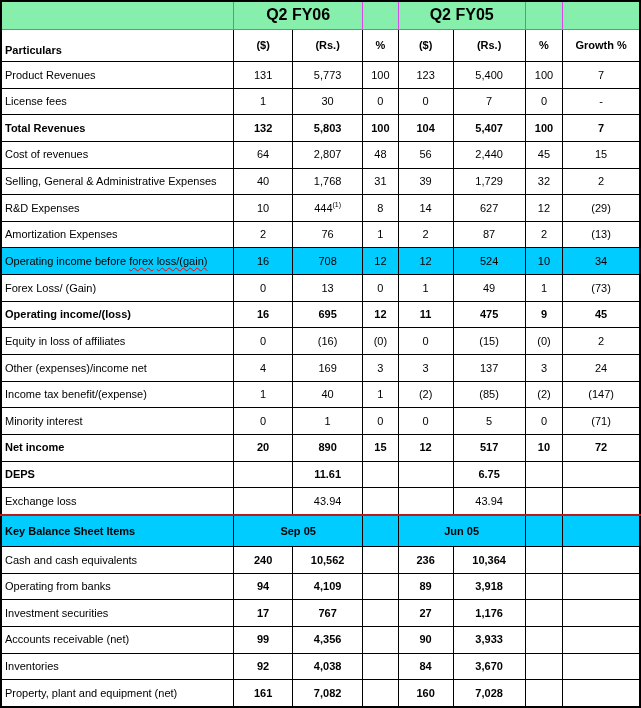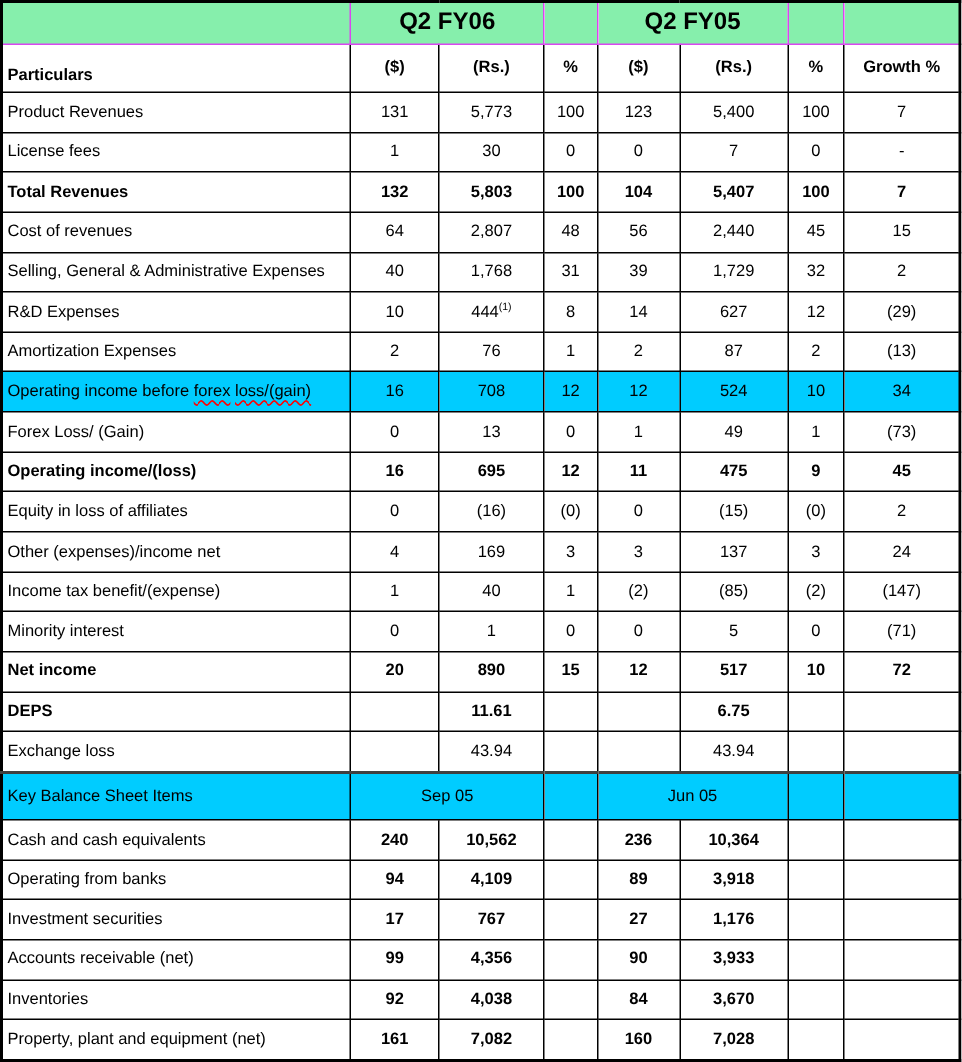--- a/index.html
+++ b/index.html
@@ -30,21 +30,21 @@
   thead td { font-weight: bold; }
   tr.grp td {
     background: #86efac;
     border: 1px solid #d946ef;
     font-size: 16px;
     height: 25px;
   }
   tr.colhdr td { height: 26px; margin-top: 13px; }
   td.particulars { vertical-align: bottom; padding-bottom: 4px; }
   tr.hl td { background: #00CCFF; font-weight: normal; }
-  tr.balhdr td { border-top: 2px solid #404040; font-weight: normal; height: 26px; }
+  tr.balhdr td { border-top: 2px solid #b91c1c; font-weight: bold; height: 26px; }
   tbody td { height: 22px; }
   sup.fn {
     font-size: 7px;
     line-height: 0;
     vertical-align: super;
   }
   .misspelled {
     text-decoration: underline;
     text-decoration-style: wavy;
     text-decoration-color: #ff0000;

